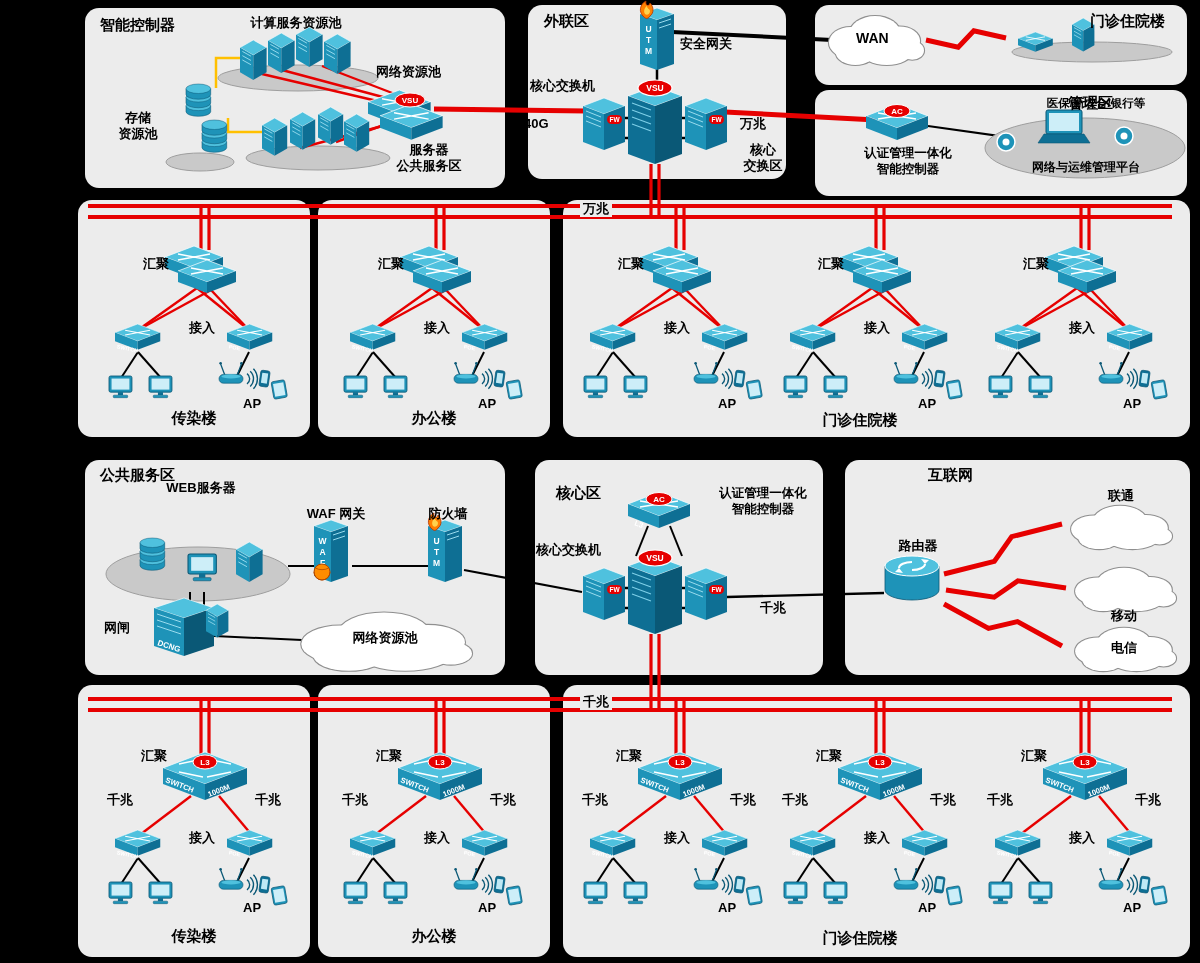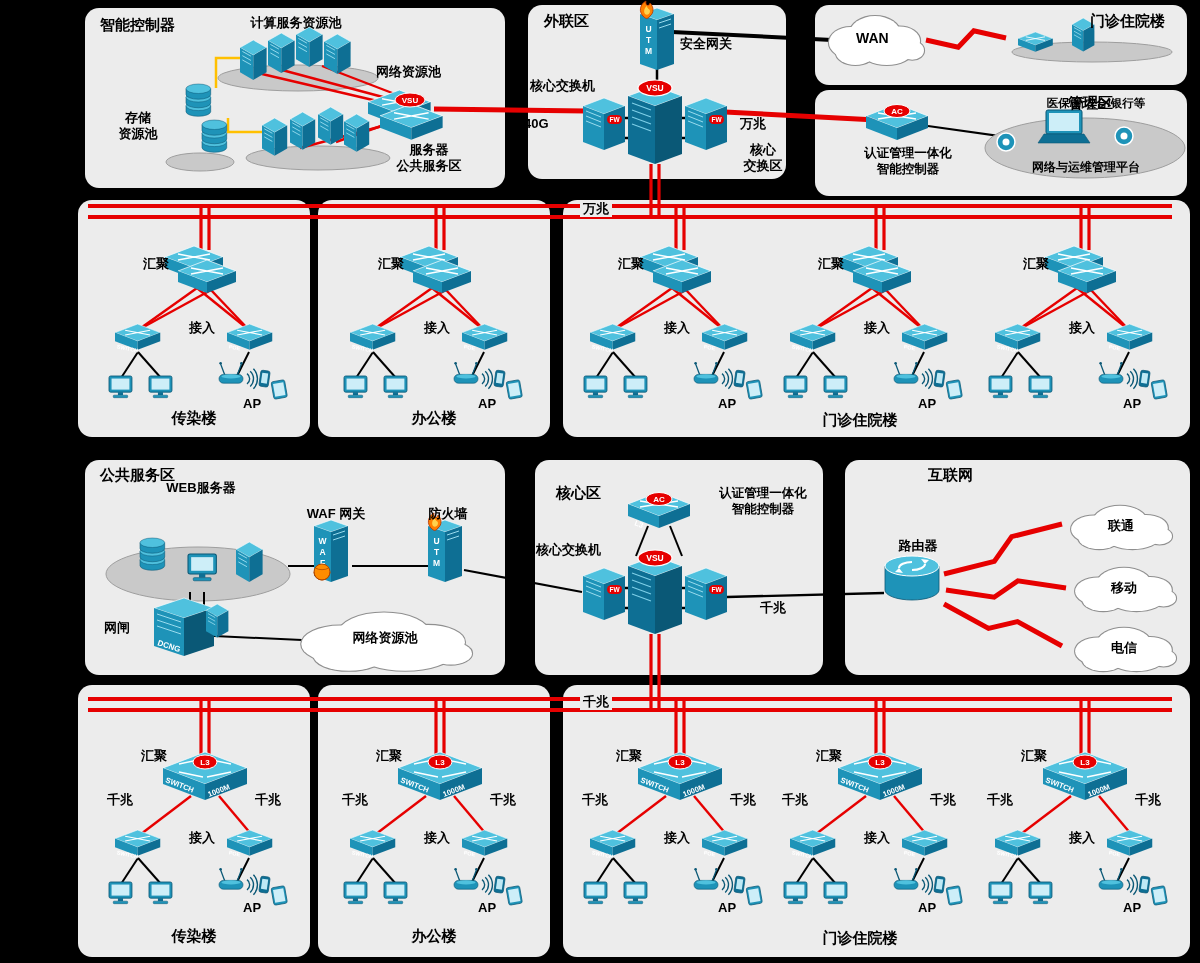--- a/index.html
+++ b/index.html
@@ -1104,22 +1104,22 @@
     <div class="lbl ctr" style="left:314px;top:630px;width:142px">网络资源池</div>
 
     <div class="lbl title" style="left:556px;top:484px">核心区</div>
     <div class="lbl ctr" style="left:698px;top:486px;width:130px;font-size:12.5px">认证管理一体化
 智能控制器</div>
     <div class="lbl" style="left:536px;top:542px">核心交换机</div>
     <div class="lbl" style="left:760px;top:600px">千兆</div>
 
     <div class="lbl title" style="left:928px;top:466px">互联网</div>
     <div class="lbl ctr" style="left:886px;top:538px;width:64px">路由器</div>
-    <div class="lbl ctr" style="left:1088px;top:518px;width:66px">联通</div>
-    <div class="lbl ctr" style="left:1091px;top:580px;width:66px">移动</div>
+    <div class="lbl ctr" style="left:1088px;top:488px;width:66px">联通</div>
+    <div class="lbl ctr" style="left:1091px;top:608px;width:66px">移动</div>
     <div class="lbl ctr" style="left:1091px;top:640px;width:66px">电信</div>
 
     <div class="lbl title ctr" style="left:129px;top:409px;width:130px">传染楼</div>
     <div class="lbl title ctr" style="left:369px;top:409px;width:130px">办公楼</div>
     <div class="lbl title ctr" style="left:790px;top:411px;width:140px">门诊住院楼</div>
     <div class="lbl title ctr" style="left:129px;top:927px;width:130px">传染楼</div>
     <div class="lbl title ctr" style="left:369px;top:927px;width:130px">办公楼</div>
     <div class="lbl title ctr" style="left:790px;top:929px;width:140px">门诊住院楼</div>
   <div class="lbl" style="left: 143px; top: 256px;">汇聚</div>
       <div class="lbl" style="left: 189px; top: 320px;">接入</div>

